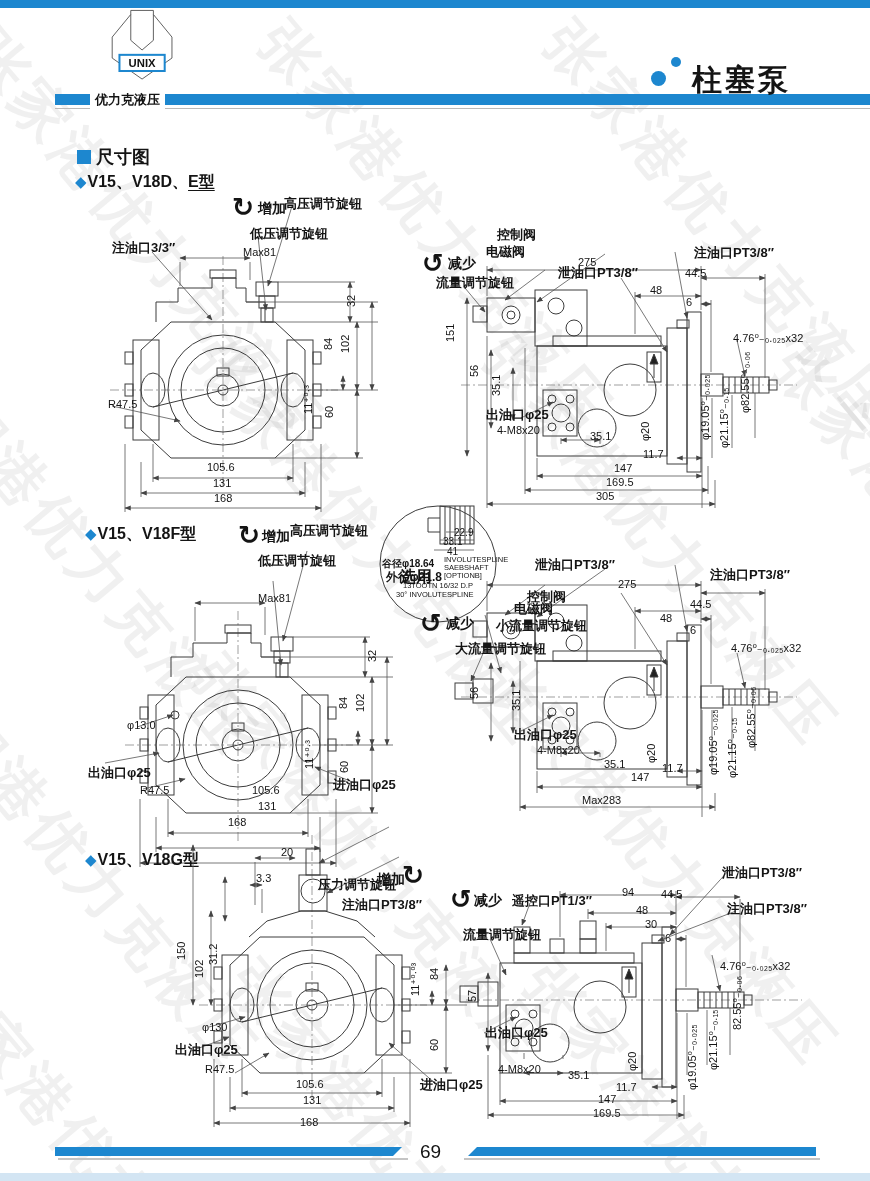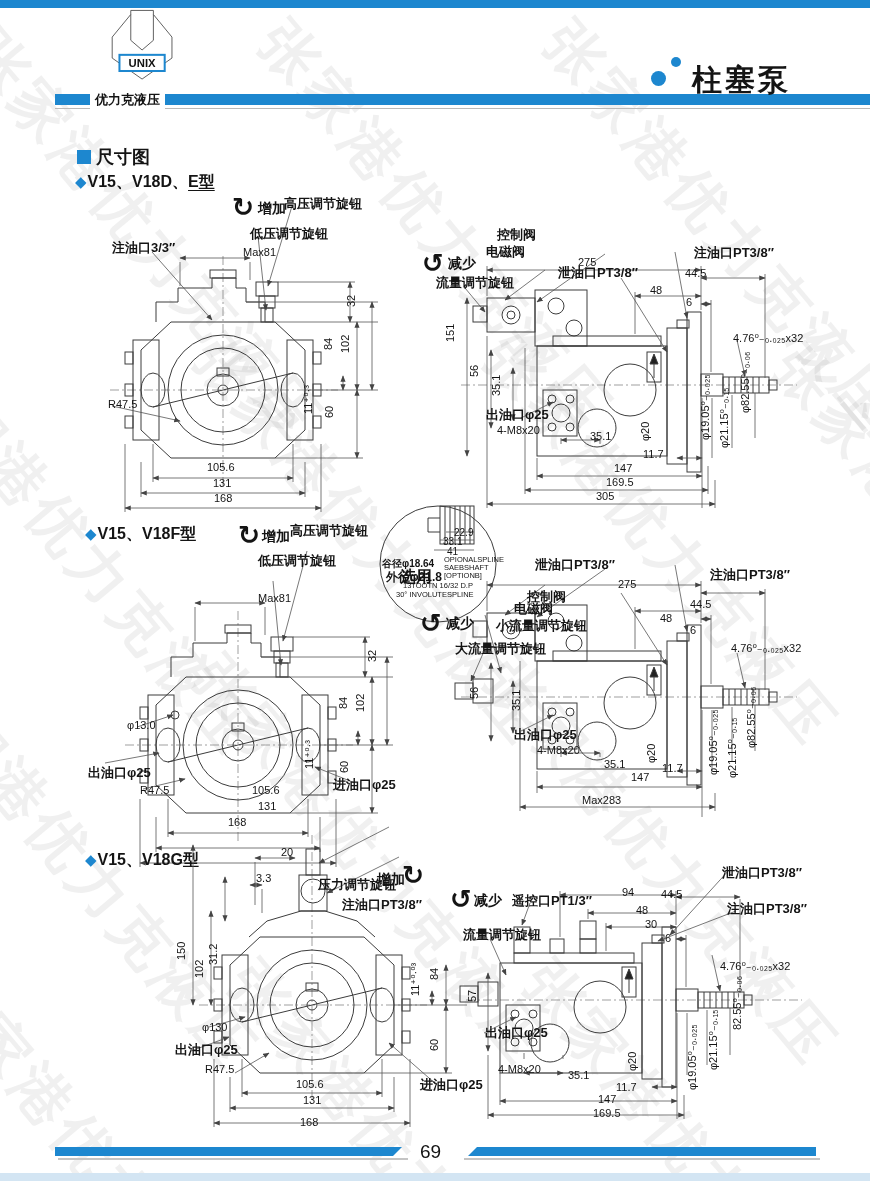--- a/index.html
+++ b/index.html
@@ -286,21 +286,21 @@
     </g>
     <g class="dim">
       <line x1="68" y1="36" x2="96" y2="36"></line>
       <line x1="62" y1="44" x2="96" y2="44"></line>
       <line x1="56" y1="54" x2="96" y2="54"></line>
     </g>
   </svg>
   <div class="lbl cn" style="left:400px;top:568px;font-size:16px">选用</div>
   <div class="lbl cn" style="left:382px;top:558px;font-size:10px">谷径φ18.64</div>
   <div class="lbl cn" style="left:386px;top:571px;font-size:12px">外径φ21.8</div>
-  <div class="lbl sm" style="left:444px;top:556px">OPIONALSPLINE</div>
+  <div class="lbl sm" style="left:444px;top:556px">INVOLUTESPLINE</div>
   <div class="lbl sm" style="left:444px;top:564px">SAEBSHAFT</div>
   <div class="lbl sm" style="left:444px;top:572px">[OPTIONB]</div>
   <div class="lbl sm" style="left:403px;top:582px">13TOOTN 16/32 D.P</div>
   <div class="lbl sm" style="left:396px;top:591px">30° INVOLUTESPLINE</div>
   <div class="lbl md" style="left:454px;top:527px">22.9</div>
   <div class="lbl md" style="left:443px;top:536px">33.1</div>
   <div class="lbl md" style="left:447px;top:546px">41</div>
 
   <svg class="art" style="left:75px;top:545px" width="330" height="330" viewBox="0 0 330 330">
     <defs>

